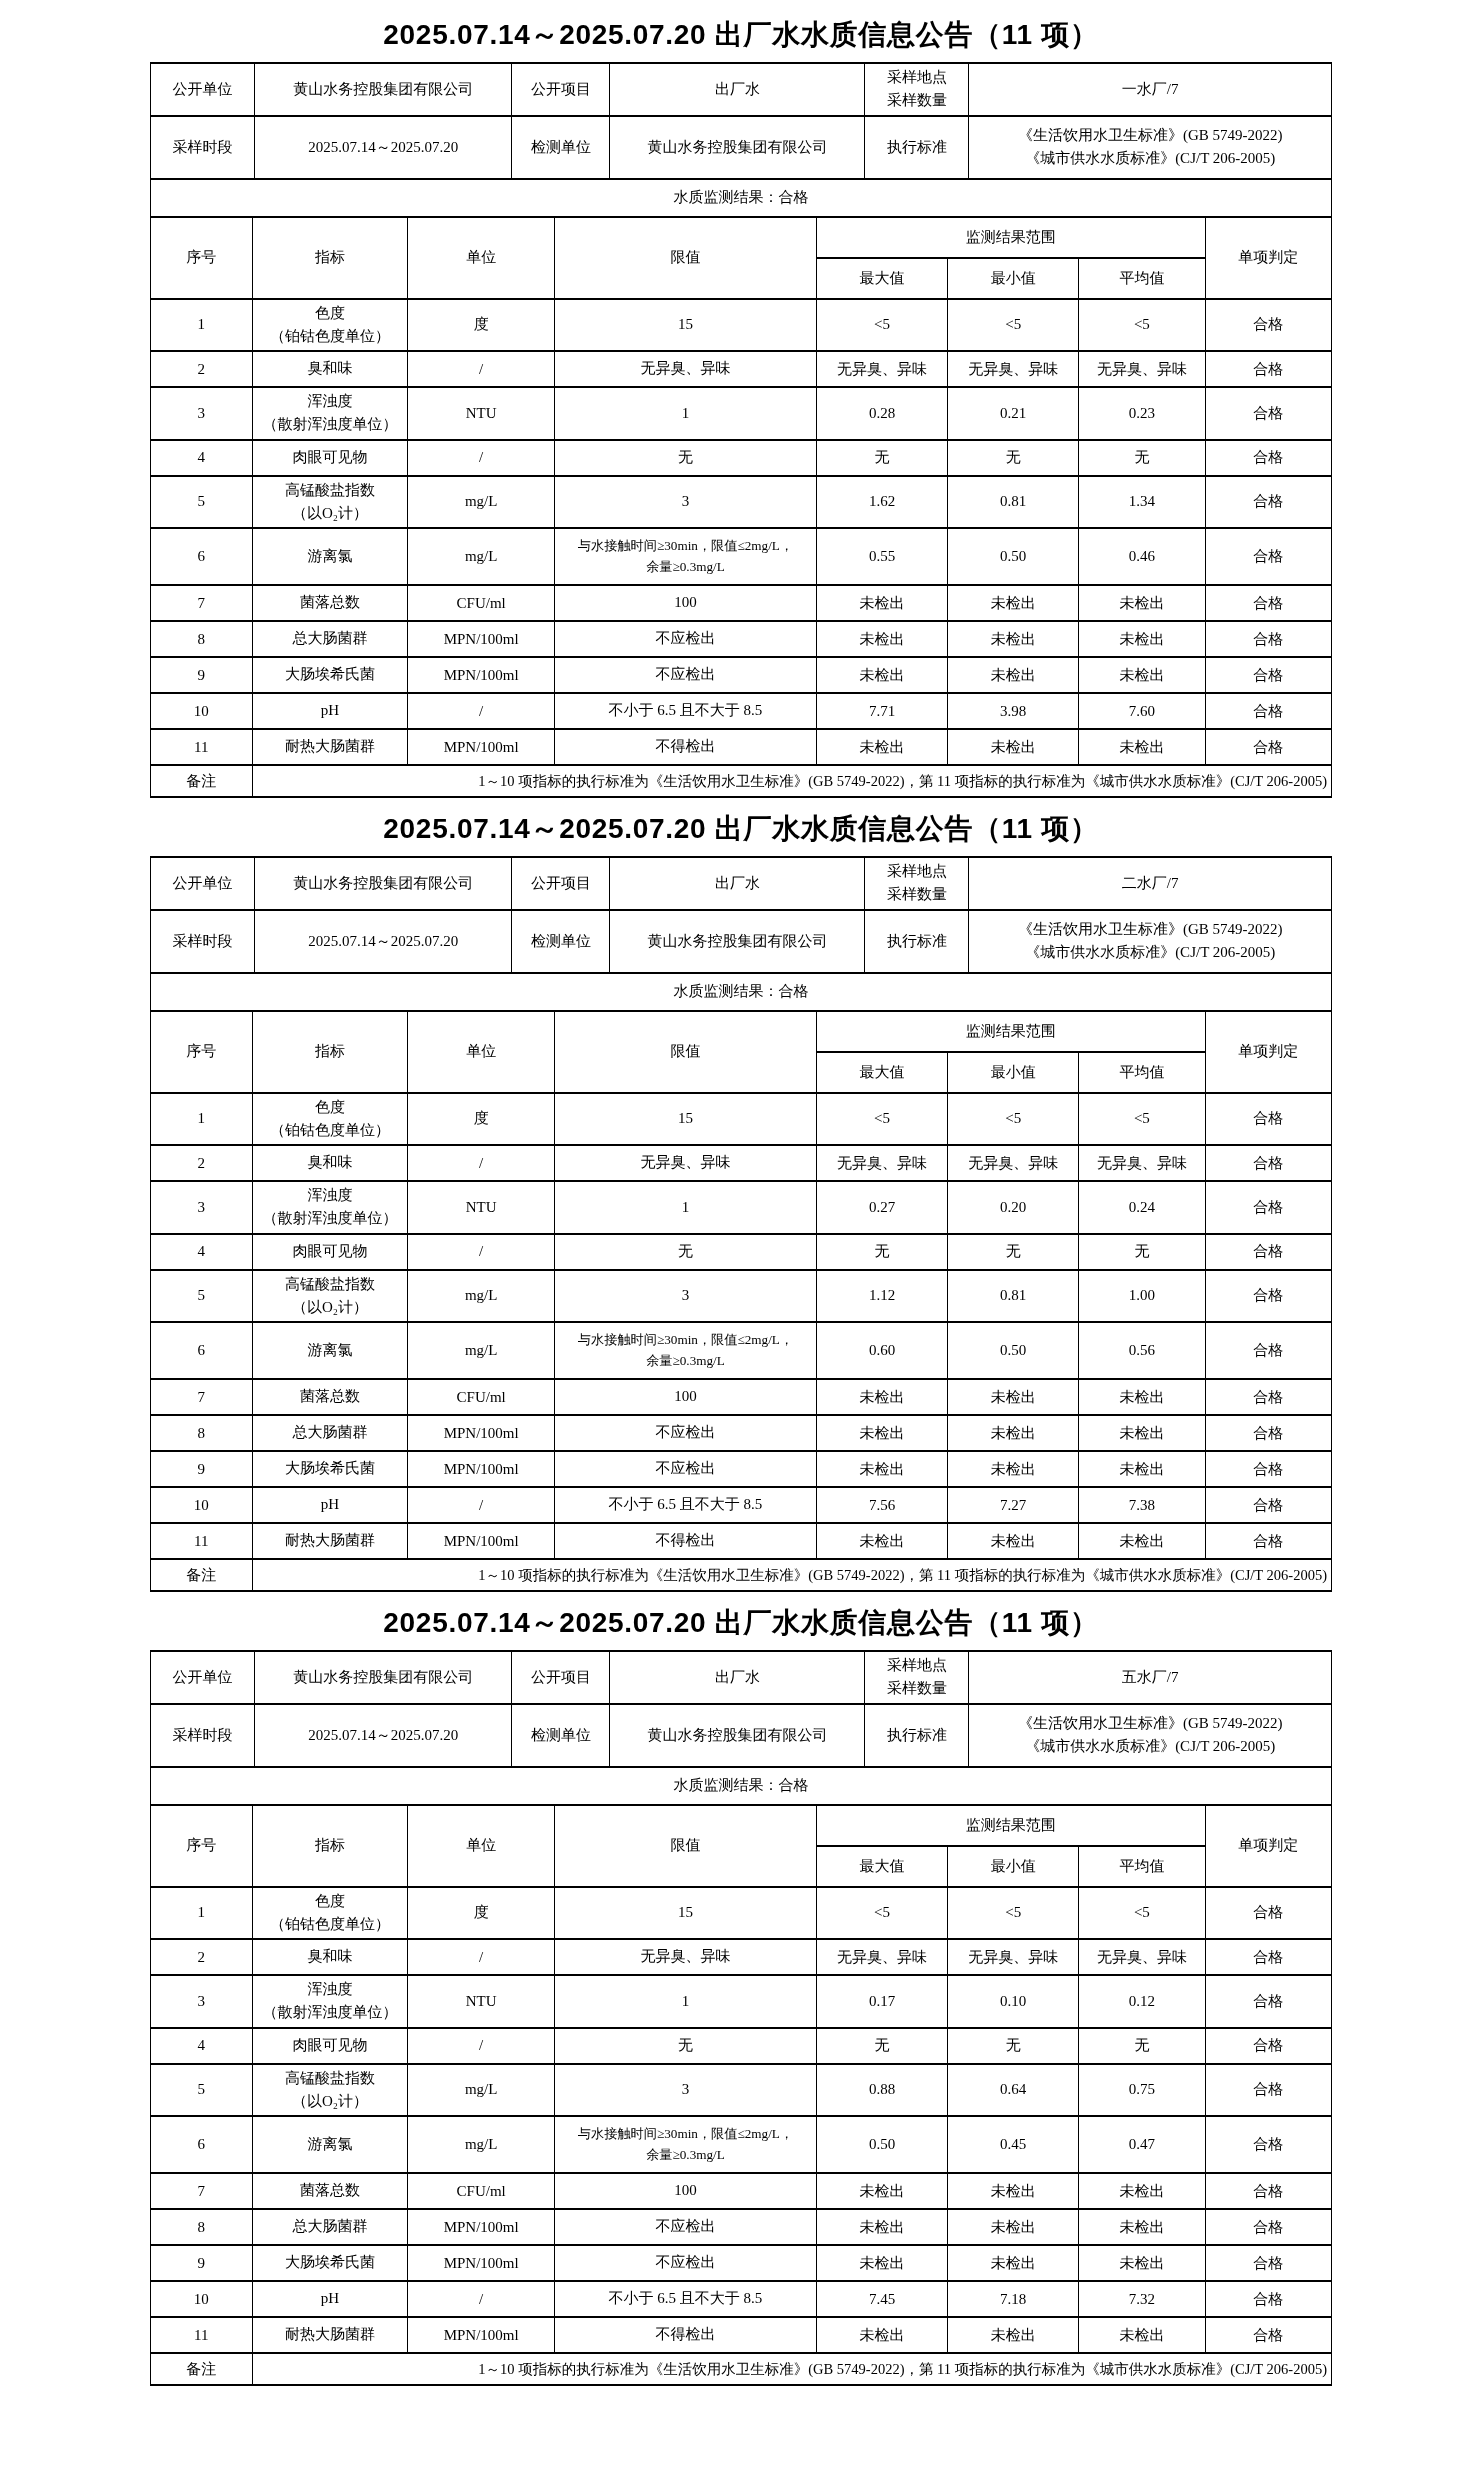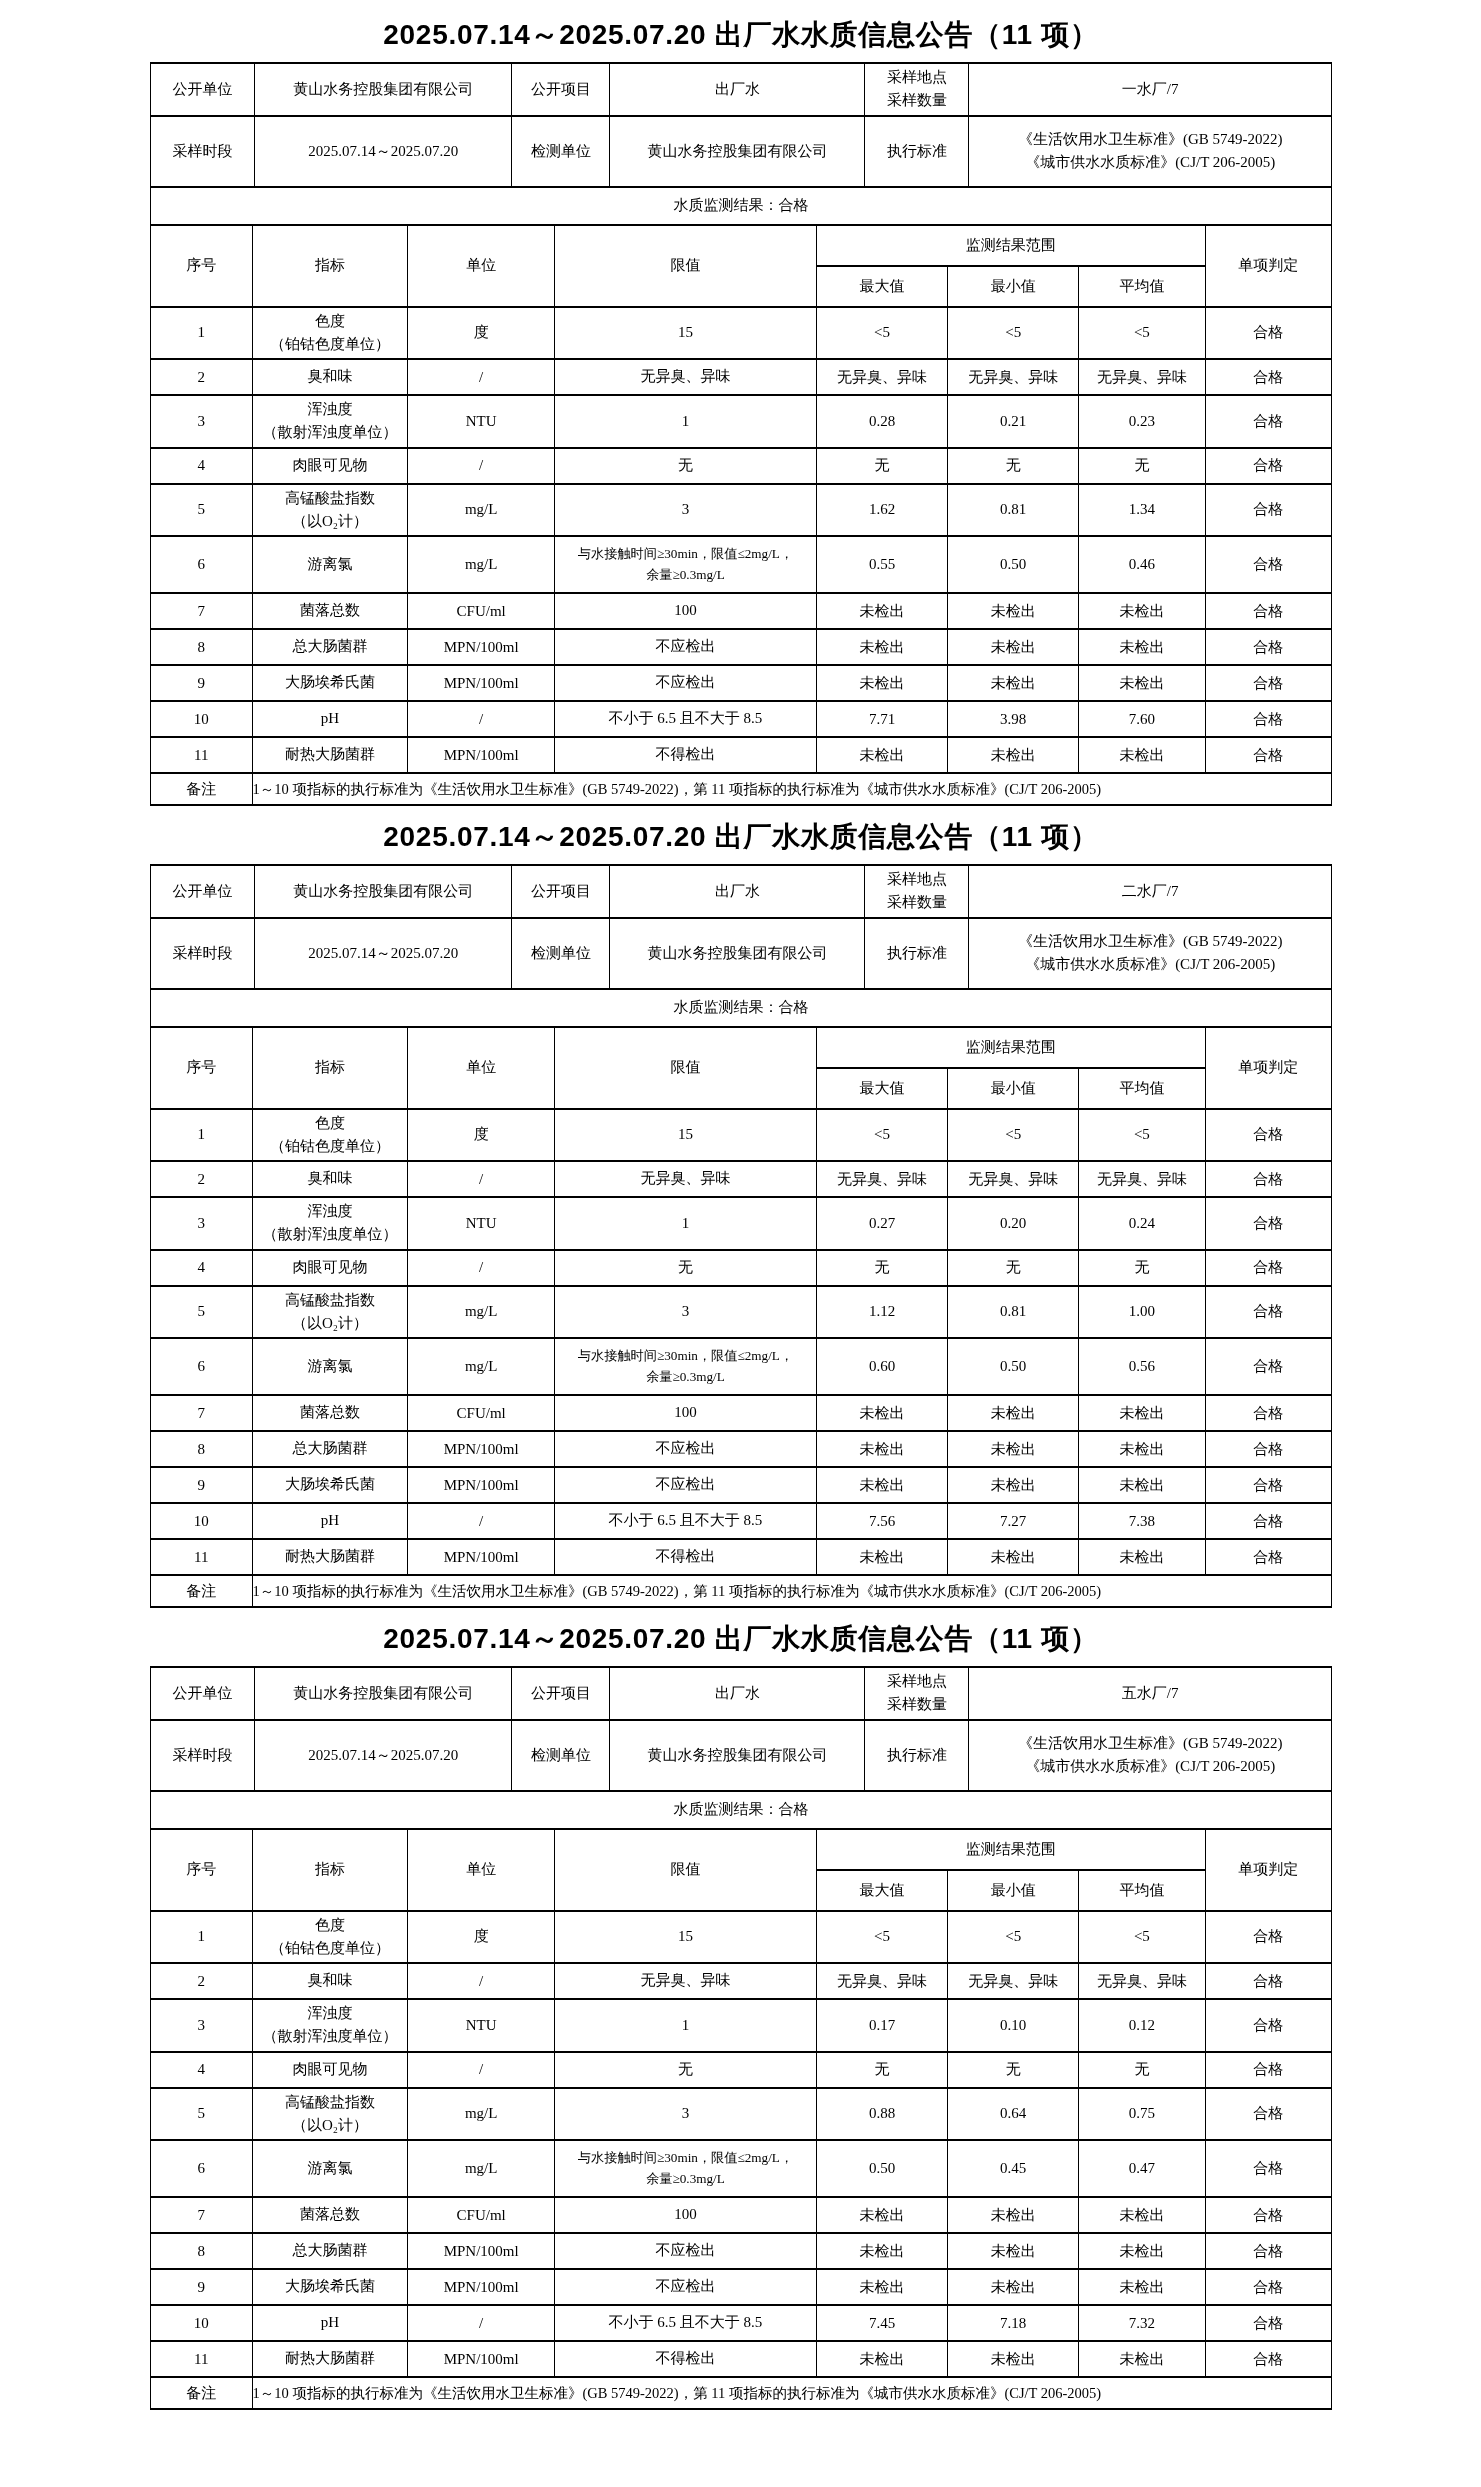--- a/index.html
+++ b/index.html
@@ -31,41 +31,41 @@
     text-align: center;
     vertical-align: middle;
     font-size: 15px;
     font-weight: normal;
     padding: 2px 4px;
     overflow: hidden;
   }
   .pre { white-space: pre-line; line-height: 1.55; }
 
   .info tr.r1 { height: 41px; }
-  .info tr.r2 { height: 71px; padding-left: 12px; }
+  .info tr.r2 { height: 63px; padding-left: 12px; }
 
   .result {
     border-left: 1.3px solid #000;
     border-right: 1.3px solid #000;
     height: 36px;
     display: flex;
     align-items: center;
     justify-content: center;
     font-size: 15px;
   }
 
   .main thead tr { height: 41px; }
   .main tbody tr { height: 36px; }
   .main tbody tr:nth-child(1),
   .main tbody tr:nth-child(3),
   .main tbody tr:nth-child(5) { height: 49px; }
   .main tbody tr:nth-child(6) { height: 57px; }
   .main tfoot tr { height: 32px; }
   .main td.small { font-size: 13.2px; }
-  .main tfoot td.remark-text { text-align: left; padding-left: 0; font-size: 14.5px; white-space: nowrap; font-family: Liberation Serif, serif; }
+  .main tfoot td.remark-text { text-align: right; padding-left: 0; font-size: 14.5px; white-space: nowrap; font-family: Liberation Serif, serif; }
 </style>
 </head>
 <body>
 
 <div class="page">
 
   <section class="block">
     <div class="title">2025.07.14～2025.07.20 出厂水水质信息公告（11 项）</div>
     <div class="sheet">
       <table class="info">

